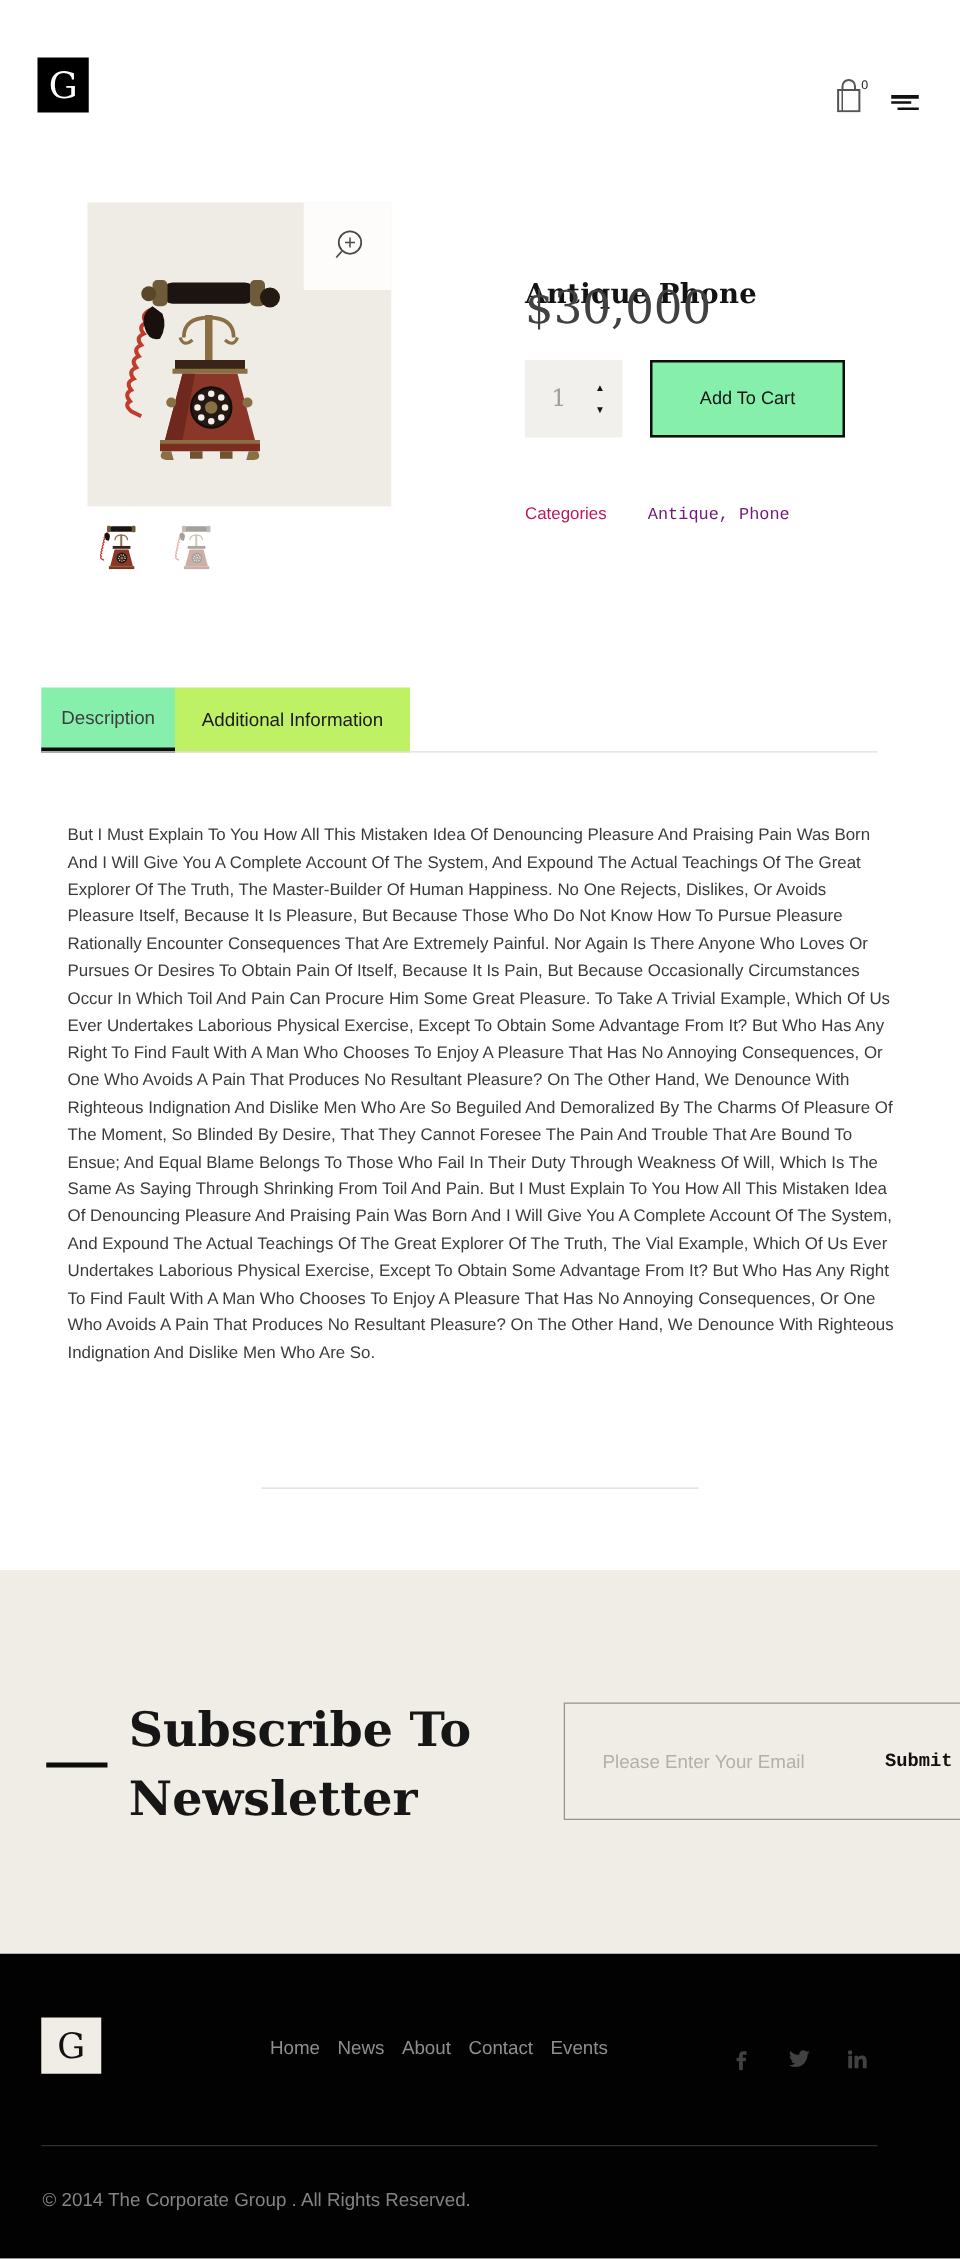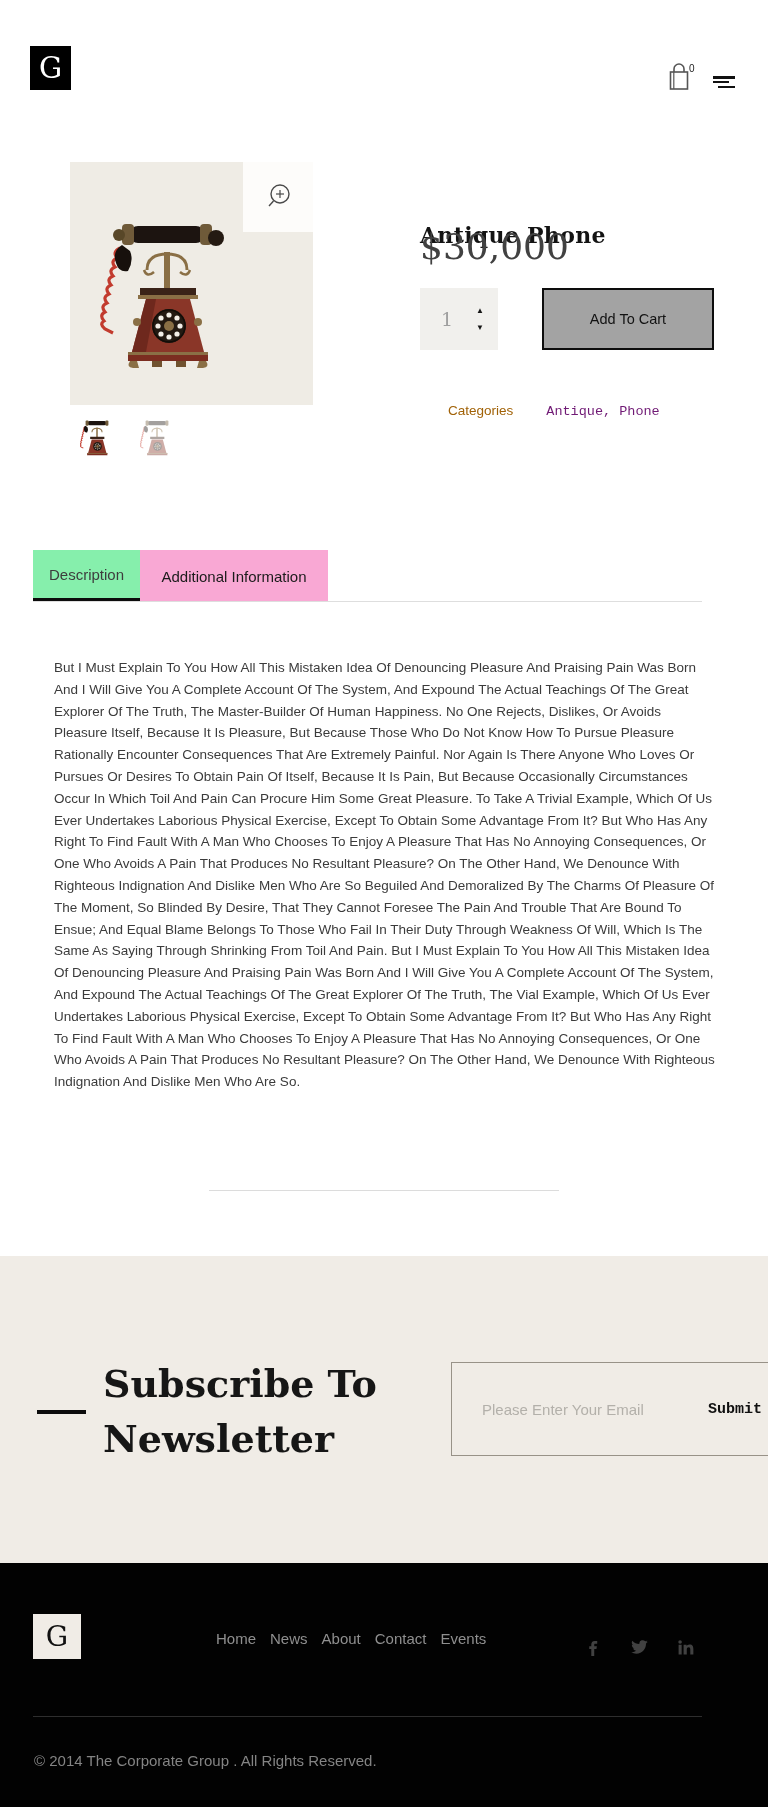--- a/index.html
+++ b/index.html
@@ -30,32 +30,32 @@
 
   .product-title { position:absolute; left:420px; top:190px; font-family:"DejaVu Serif", serif;
                    font-weight:bold; font-size:22px; color:#131313; letter-spacing:0.3px;margin-top:32px; }
   .product-price { position:absolute; left:420px; top:226px; font-family:"DejaVu Serif", serif;
                    font-size:36px; color:#414141; }
   .qty-box { position:absolute; left:420px; top:288px; width:78px; height:62px; background:#f1f0ed;
              display:flex; align-items:center; }
   .qty-value { font-family:"DejaVu Serif", serif; font-size:19px; color:#9f9f9f; padding-left:21px; flex:1; }
   .qty-arrows { display:flex; flex-direction:column; gap:9px; padding-right:14px; }
   .qty-arrows button { background:none; border:none; font-size:8px; line-height:1; color:#161616; cursor:pointer; padding:0; }
-  .add-cart-btn { position:absolute; left:542px; top:288px; width:172px; height:62px; background:#a3a3a3;
+  .add-cart-btn { position:absolute; left:520px; top:288px; width:156px; height:62px; background:#86efac;
                   border:2px solid #0d0d0d; font-family:"Liberation Sans", sans-serif; font-size:14.5px;
                   color:#121212; cursor:pointer; }
   .categories-row { position:absolute; left:420px; top:403px; font-size:13.5px; }
-  .categories-label { color:#a16207;margin-left:28px; }
+  .categories-label { color:#be185d; }
   .categories-value { color:#701a75; margin-left:33px; cursor:pointer; text-decoration:none;font-family:Liberation Mono, monospace; }
 
   
   .tabs { position:absolute; left:33px; top:550px; display:flex; height:52px; }
   .tab { display:flex; align-items:center; justify-content:center; font-size:15px; cursor:pointer; }
   .tab-description { width:107px; color:#3d3d3d; background:#86efac; border-bottom:4px solid #0c0c0c; }
-  .tab-additional { width:188px; color:#1b1b1b; background:#f9a8d4; }
+  .tab-additional { width:188px; color:#1b1b1b; background:#bef264; }
   .tabs-divider { position:absolute; left:33px; top:601px; width:669px; height:1px; background:#dedede; }
 
   
   .description-text { position:absolute; left:54px; top:657px; width:662px; font-size:13.5px;
                       line-height:21.8px; color:#3b3b3b; }
   .mid-divider { position:absolute; left:209px; top:1190px; width:350px; height:1px; background:#dcdcdc; }
 
   
   .newsletter { position:absolute; left:0; top:1256px; width:768px; height:307px; background:#f0ece6; }
   .news-dash { position:absolute; left:37px; top:1410px; width:49px; height:4px; background:#0c0c0c; }

